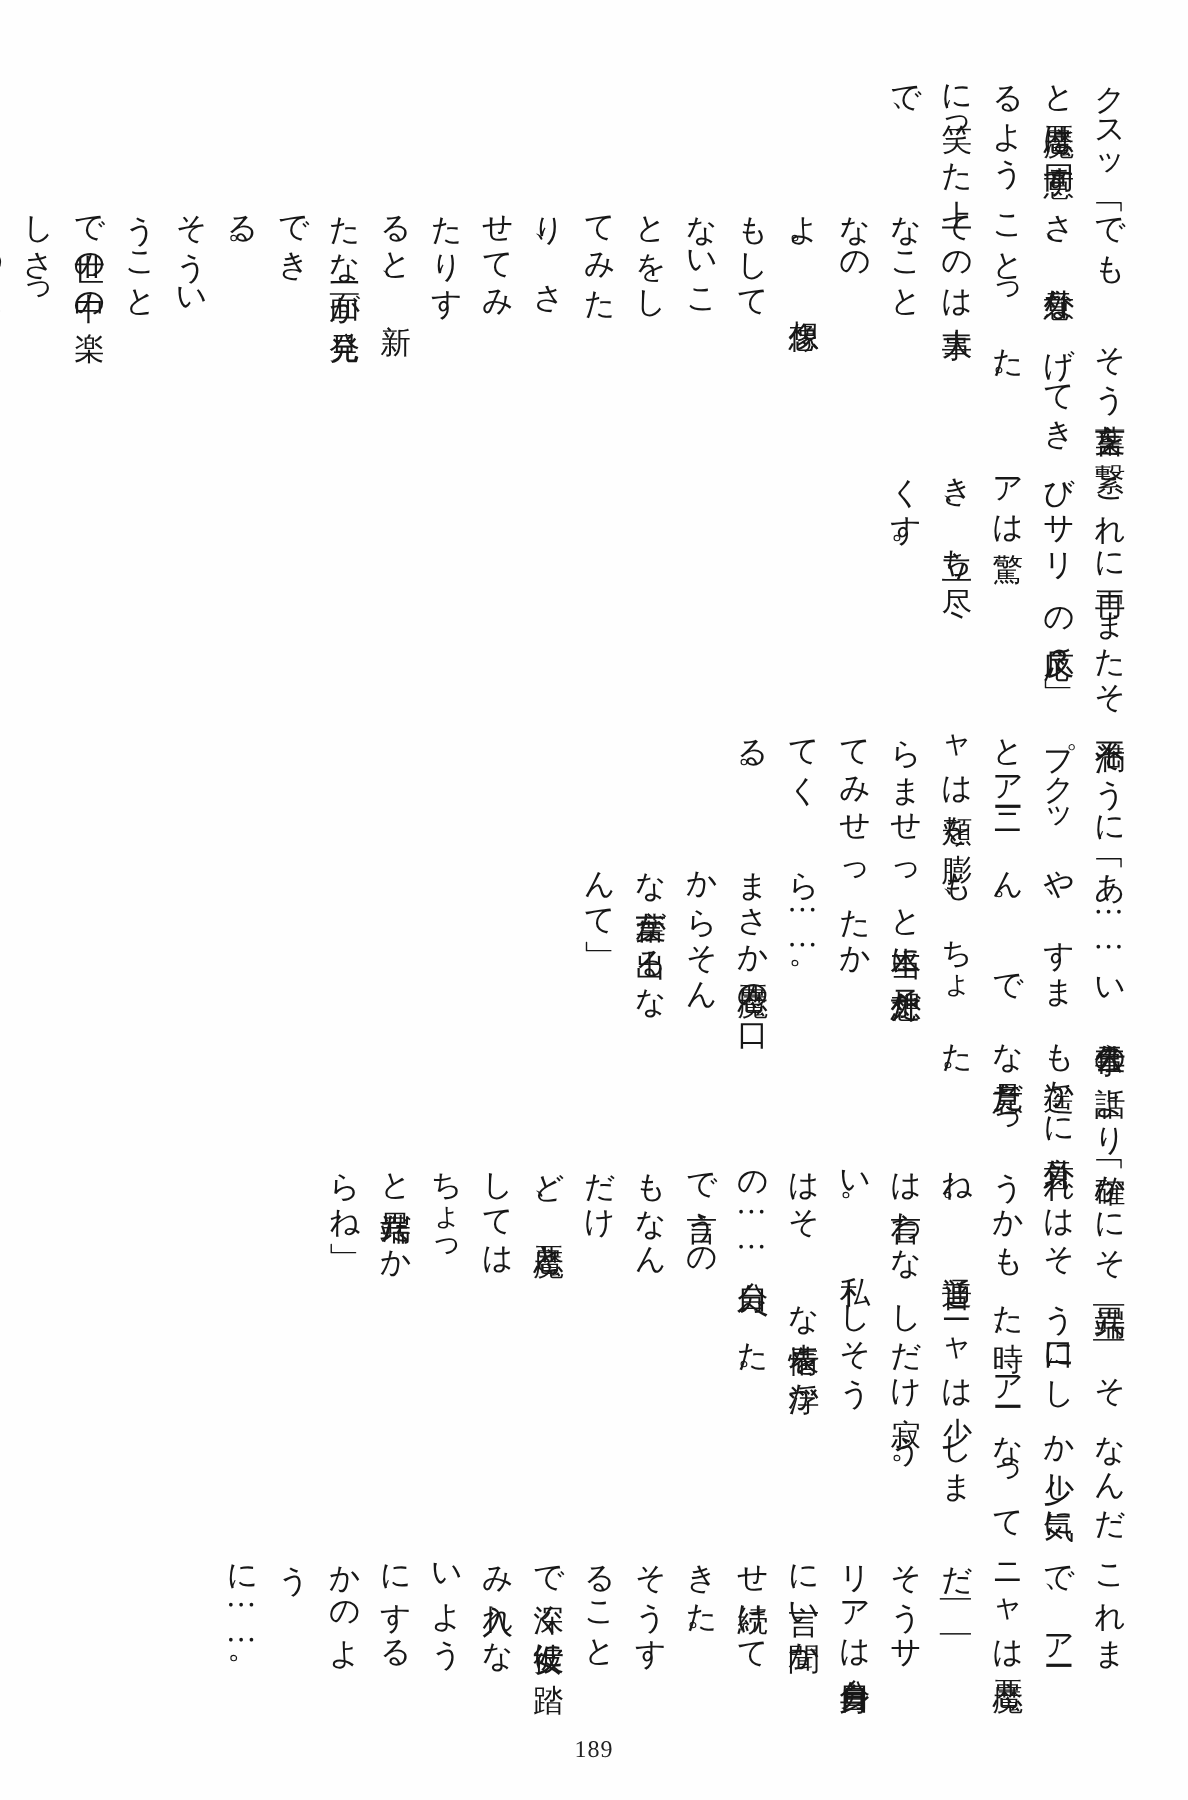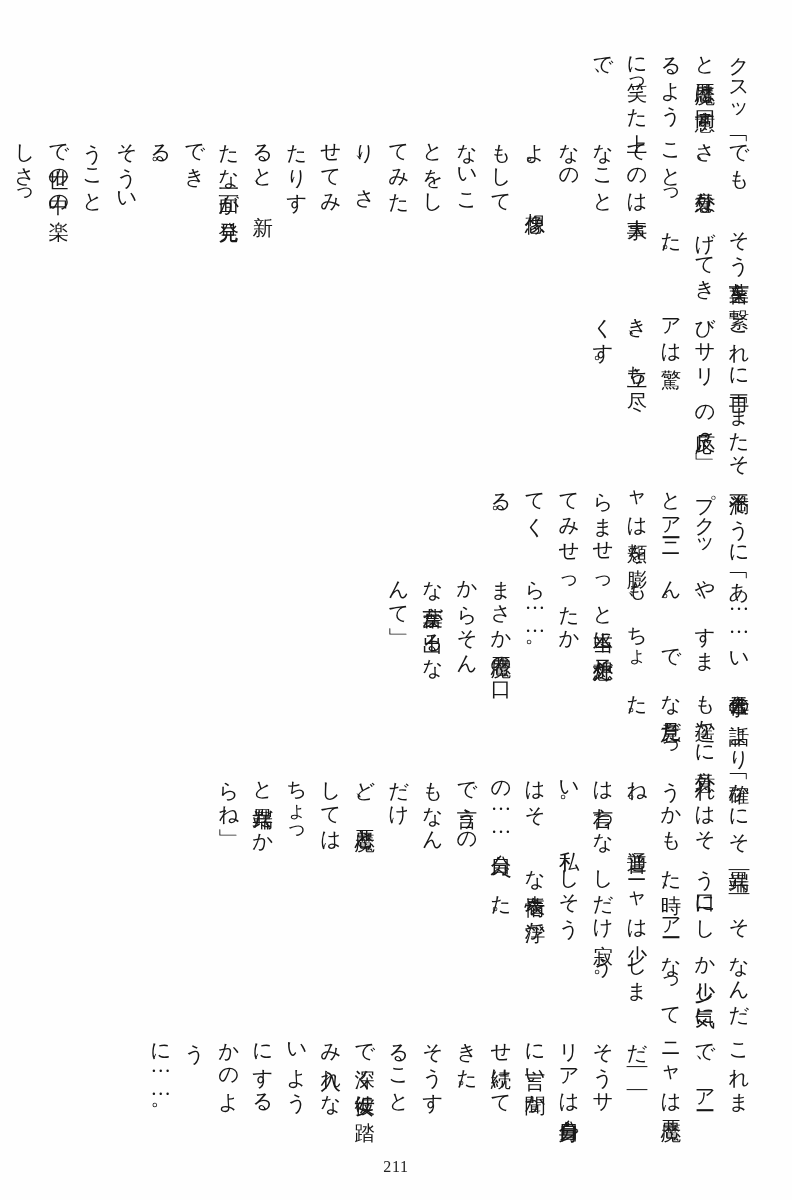--- a/index.html
+++ b/index.html
@@ -79,15 +79,15 @@
     <p class="para">「またその反応？」</p>
     <p class="para">不満そうにプクッとアーニャは頬を膨らませてみせてくる。</p>
     <p class="para">「あ……いや、すまん。　でも、ちょっと本当に予想外だったから……。　まさか悪魔の口からそんな言葉が出るなんて」</p>
     <p class="para">仕事云々の話よりも遥かに意外な意見だった。</p>
     <p class="para">「確かにそれはそうかもね。　普通は言わない。　私はその……自分で言うのもなんだけど、悪魔としてはちょっと異端だからね」</p>
     <p class="para">異端――そう口にした時、アーニャは少しだけ寂しそうな表情を浮かべた。</p>
     <p class="para">なんだか少し気になってしまう。</p>
     <p class="para">これまで、アーニャは悪魔だ――そうサリアは自分自身に言い聞かせ続けてきた。　そうすることで深く彼女に踏み入れないようにするかのように……。</p>
   </div>
 
-  <div class="page-number">211</div>
+  <div class="page-number">189</div>
 
 </div>
 
 </body></html>

